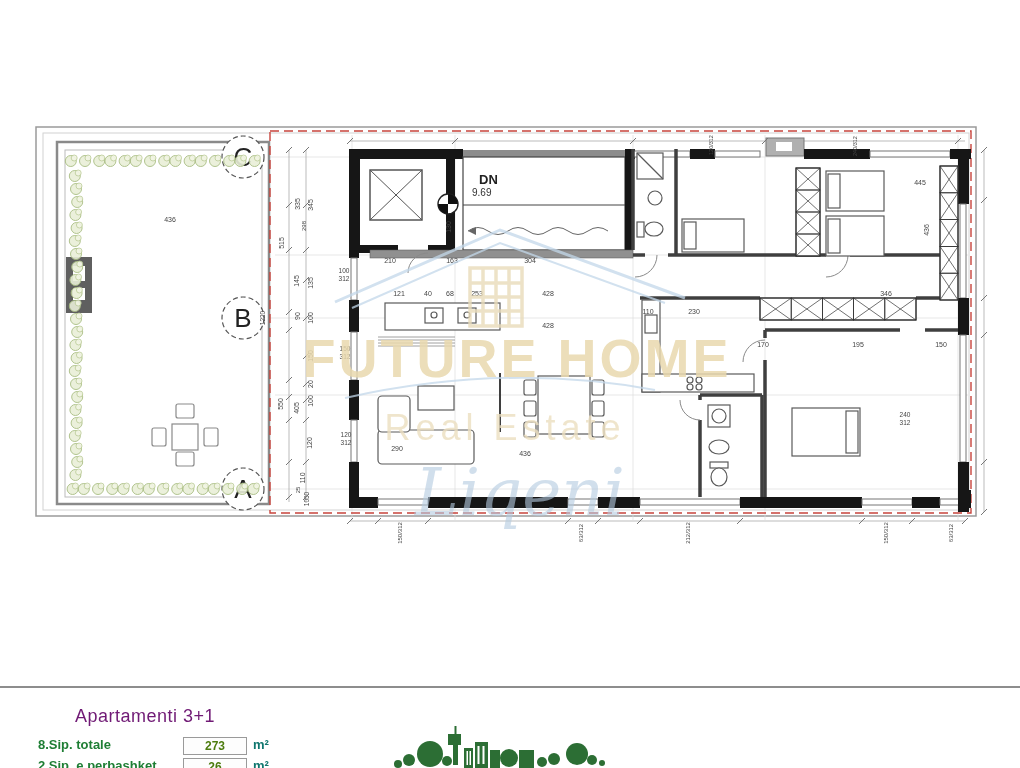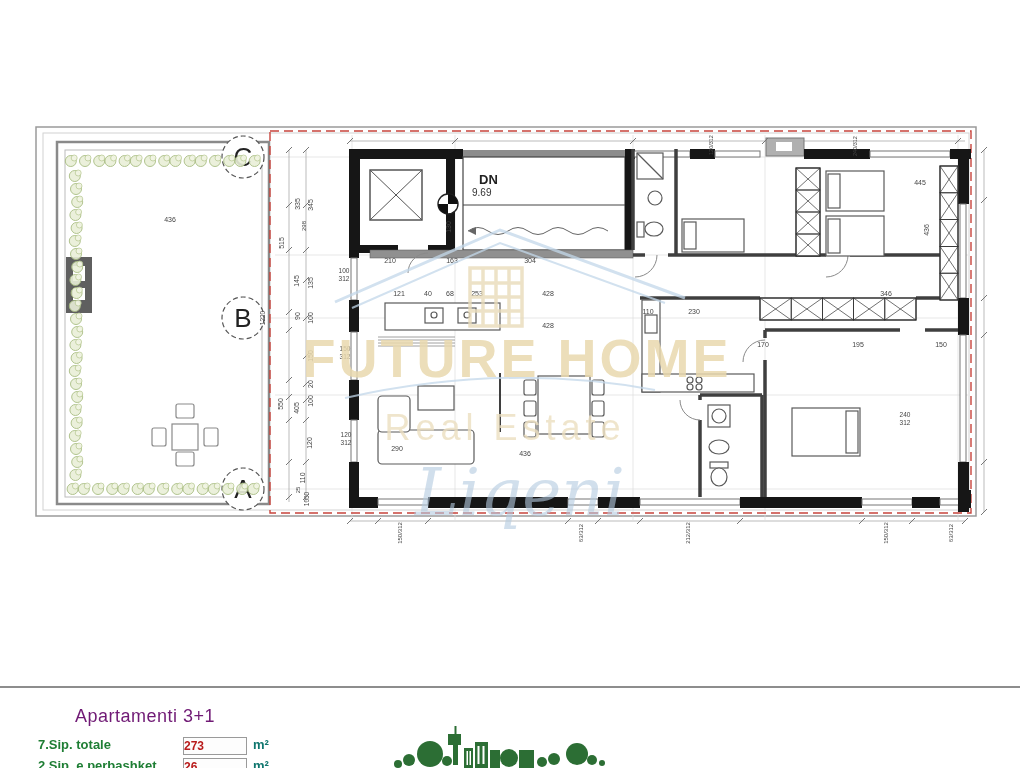--- a/index.html
+++ b/index.html
@@ -3,21 +3,21 @@
 <meta charset="utf-8">
 <style>
   html,body{margin:0;padding:0;background:#fff;}
   .canvas{position:relative;width:1020px;height:768px;background:#ffffff;overflow:hidden;
           font-family:"Liberation Sans", sans-serif;}
   svg{position:absolute;left:0;top:0;}
   .divider{position:absolute;left:0;top:686px;width:1020px;height:2px;background:#8d8d8d;}
   .tb-title{position:absolute;left:75px;top:706px;font-size:18px;font-weight:normal;color:#701a75;letter-spacing:.5px;}
   .tb-row{position:absolute;left:38px;height:18px;font-size:13px;font-weight:bold;color:#1e7e34;white-space:nowrap;}
   .tb-box{display:inline-block;position:absolute;left:145px;width:62px;height:16px;border:1px solid #9a9a9a;
-          background:#fdfdfd;font-size:12px;line-height:16px;color:#b91c1c;}
+          background:#fdfdfd;text-align:center;font-size:12px;line-height:16px;color:#4d7c0f;}
   .tb-unit{position:absolute;left:215px;font-size:13px;font-weight:bold;color:#0f766e;}
   .skyline{position:absolute;left:392px;top:726px;}
   text{font-family:"Liberation Sans", sans-serif;}
   .wm-brand{font-weight:bold;letter-spacing:3px;}
   .wm-script{font-family:"DejaVu Serif", serif;font-style:italic;}
 </style>
 </head>
 <body>
 <div class="canvas">
 
@@ -505,21 +505,21 @@
     </g>
     <text x="517" y="377" text-anchor="middle" font-size="54" class="wm-brand" fill="#e9d9ae" opacity="0.85">FUTURE HOME</text>
     <text x="505" y="440" text-anchor="middle" font-size="36" letter-spacing="5" fill="#ecdfc0" opacity="0.8">Real Estate</text>
     <text x="520" y="515" text-anchor="middle" font-size="66" class="wm-script" fill="#b4cbe0" opacity="0.6">Liqeni</text>
   </g>
 </svg>
 
 <div class="divider"></div>
 <div class="tb-title">Apartamenti 3+1</div>
 <div class="tb-row" style="top:737px">
-  <span>7.Sip. totale</span>
+  <span>8.Sip. totale</span>
   <span class="tb-box">273</span>
   <span class="tb-unit">m²</span>
 </div>
 <div class="tb-row" style="top:758px">
   <span>2.Sip. e perbashket</span>
   <span class="tb-box">26</span>
   <span class="tb-unit">m²</span>
 </div>
 
 <svg class="skyline" width="260" height="42" viewBox="0 0 260 42">

